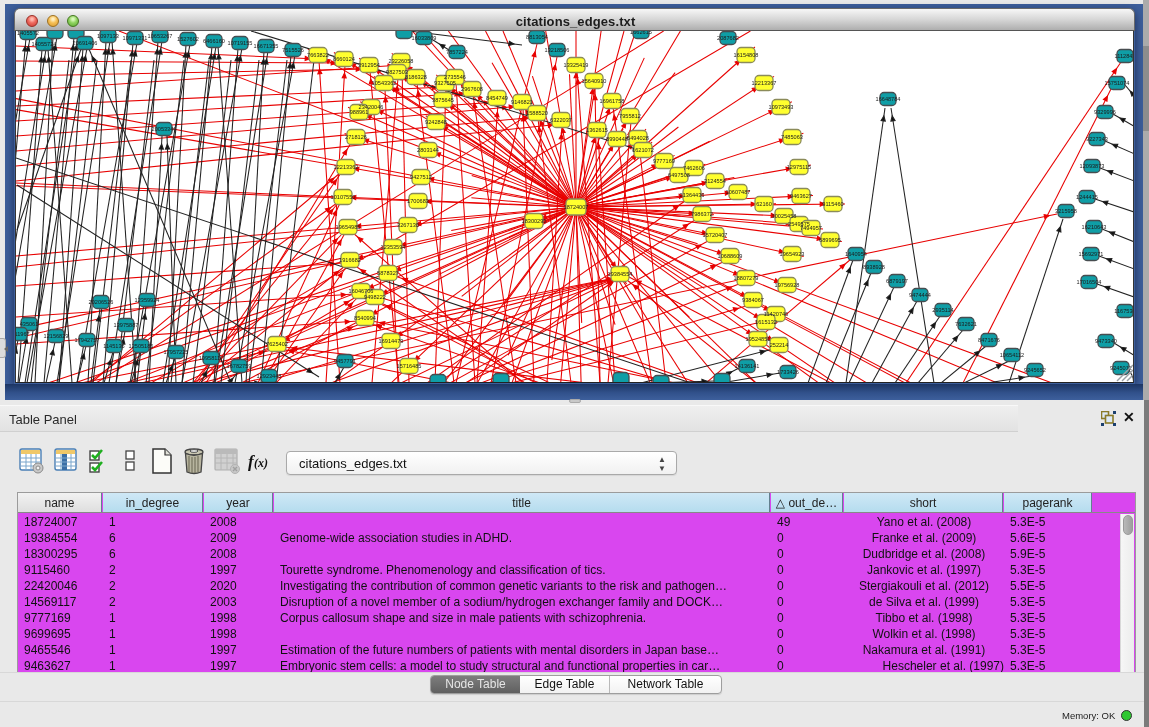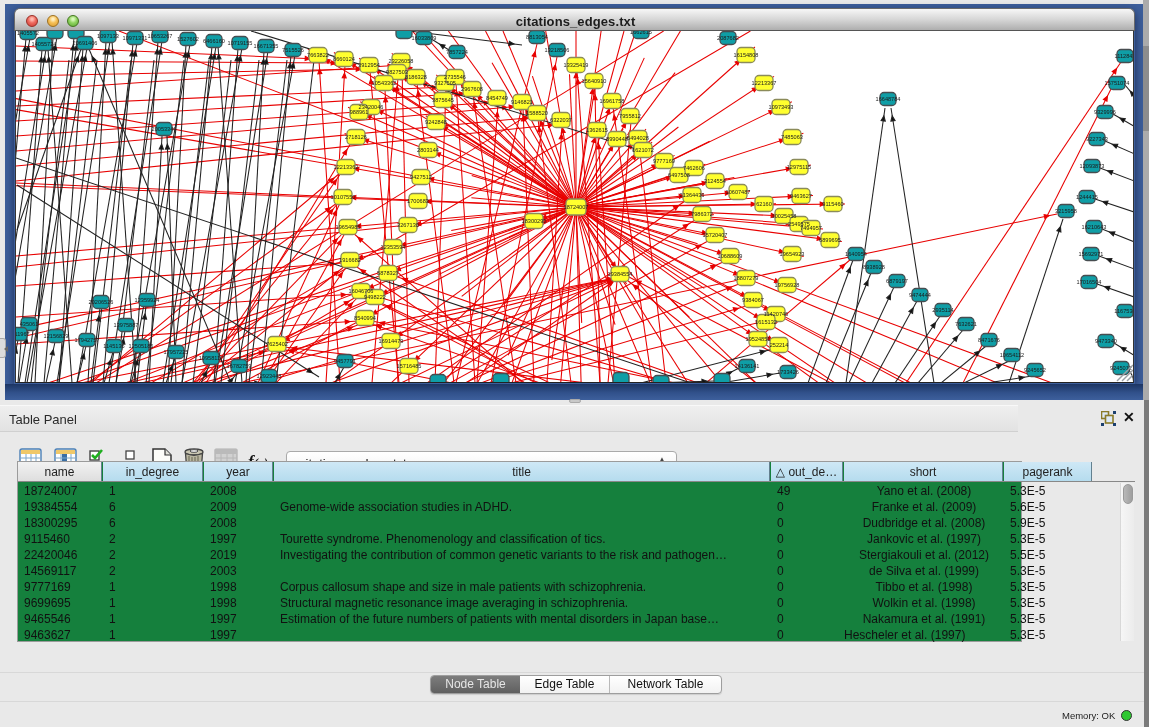--- a/index.html
+++ b/index.html
@@ -22,21 +22,21 @@
 #divider {position:absolute;left:0;top:400px;width:1149px;height:5px;background:#e9e9e9}
 #panelhead {position:absolute;left:0;top:405px;width:1018px;height:27px;
  background:linear-gradient(#efefef,#e2e2e2);border-top:1px solid #f8f8f8;border-bottom:1px solid #d0d0d0}
 #panelhead .t {position:absolute;left:9px;top:6px;font-size:13px;color:#2a2a2a}
 #floaticon {position:absolute;left:1101px;top:411px;width:15px;height:15px}
 #closex {position:absolute;left:1123px;top:409px;font-size:14px;font-weight:bold;color:#111}
 #combo {position:absolute;left:286px;top:451px;width:391px;height:24px;border:1px solid #a9a9a9;border-radius:4px;
  background:linear-gradient(#ffffff,#f1f1f1);box-shadow:0 1px 1px rgba(0,0,0,0.08)}
 #combo .txt {position:absolute;left:12px;top:4px;font-size:13px;color:#111}
 #combo .arr {position:absolute;right:10px;top:3px;font-size:8px;color:#444;line-height:9px}
-#tablebox {position:absolute;left:17px;top:461px;width:1005px;height:181px;background:#15803d;border:1px solid #9b9b9b}
+#tablebox {position:absolute;left:17px;top:492px;width:1119px;height:181px;background:#d946ef;border:1px solid #9b9b9b}
 #thead {position:absolute;left:0;top:0;width:1117px;height:20px;border-bottom:1px solid #888}
 .hcell {position:absolute;top:0;height:19px;border-right:1px solid #63808f;text-align:center;
  font-size:12px;color:#222;line-height:20px}
 .hblue {background:linear-gradient(#cfe8f6,#b5dcee)}
 .hgray {background:linear-gradient(#f2f2f2,#dedede)}
 #tbody {position:absolute;left:0;top:21px;width:1117px;height:160px;overflow:hidden}
 .trow {position:absolute;left:0;width:1117px;height:16px}
 .cell {position:absolute;top:0;height:16px;font-size:12px;color:#111;line-height:16px;white-space:nowrap;overflow:hidden}
 #vscroll {position:absolute;left:1102px;top:21px;width:14px;height:158px;background:linear-gradient(90deg,#f6f6f6,#ececec);border-left:1px solid #d8d8d8}
 #vthumb {position:absolute;left:1.5px;top:1px;width:10px;height:20px;border-radius:5px;background:linear-gradient(90deg,#b9b9b9,#9e9e9e);border:1px solid #999}
@@ -963,67 +963,68 @@
         <div class="cell" style="left:91px;width:91px">2</div>
         <div class="cell" style="left:192px;width:60px">1997</div>
         <div class="cell" style="left:262px;width:487px">Tourette syndrome. Phenomenology and classification of tics.</div>
         <div class="cell" style="left:759px;width:63px">0</div>
         <div class="cell" style="left:826px;width:160px;text-align:center">Jankovic et al. (1997)</div>
         <div class="cell" style="left:992px;width:79px">5.3E-5</div>
       </div>
       <div class="trow" style="top:64px">
         <div class="cell" style="left:6px;width:75px">22420046</div>
         <div class="cell" style="left:91px;width:91px">2</div>
-        <div class="cell" style="left:192px;width:60px">2019</div>
+        <div class="cell" style="left:192px;width:60px">2020</div>
         <div class="cell" style="left:262px;width:487px">Investigating the contribution of common genetic variants to the risk and pathogen…</div>
         <div class="cell" style="left:759px;width:63px">0</div>
         <div class="cell" style="left:826px;width:160px;text-align:center">Stergiakouli et al. (2012)</div>
         <div class="cell" style="left:992px;width:79px">5.5E-5</div>
       </div>
       <div class="trow" style="top:80px">
         <div class="cell" style="left:6px;width:75px">14569117</div>
         <div class="cell" style="left:91px;width:91px">2</div>
         <div class="cell" style="left:192px;width:60px">2003</div>
+        <div class="cell" style="left:262px;width:487px">Disruption of a novel member of a sodium/hydrogen exchanger family and DOCK…</div>
         <div class="cell" style="left:759px;width:63px">0</div>
         <div class="cell" style="left:826px;width:160px;text-align:center">de Silva et al. (1999)</div>
         <div class="cell" style="left:992px;width:79px">5.3E-5</div>
       </div>
       <div class="trow" style="top:96px">
         <div class="cell" style="left:6px;width:75px">9777169</div>
         <div class="cell" style="left:91px;width:91px">1</div>
         <div class="cell" style="left:192px;width:60px">1998</div>
         <div class="cell" style="left:262px;width:487px">Corpus callosum shape and size in male patients with schizophrenia.</div>
         <div class="cell" style="left:759px;width:63px">0</div>
         <div class="cell" style="left:826px;width:160px;text-align:center">Tibbo et al. (1998)</div>
         <div class="cell" style="left:992px;width:79px">5.3E-5</div>
       </div>
       <div class="trow" style="top:112px">
         <div class="cell" style="left:6px;width:75px">9699695</div>
         <div class="cell" style="left:91px;width:91px">1</div>
         <div class="cell" style="left:192px;width:60px">1998</div>
-        <div class="cell" style="left:262px;width:487px">Structural magnetic resonance image averaging in schizophrenia.</div>
         <div class="cell" style="left:759px;width:63px">0</div>
         <div class="cell" style="left:826px;width:160px;text-align:center">Wolkin et al. (1998)</div>
         <div class="cell" style="left:992px;width:79px">5.3E-5</div>
       </div>
       <div class="trow" style="top:128px">
         <div class="cell" style="left:6px;width:75px">9465546</div>
         <div class="cell" style="left:91px;width:91px">1</div>
         <div class="cell" style="left:192px;width:60px">1997</div>
         <div class="cell" style="left:262px;width:487px">Estimation of the future numbers of patients with mental disorders in Japan base…</div>
         <div class="cell" style="left:759px;width:63px">0</div>
         <div class="cell" style="left:826px;width:160px;text-align:center">Nakamura et al. (1991)</div>
         <div class="cell" style="left:992px;width:79px">5.3E-5</div>
       </div>
       <div class="trow" style="top:144px">
         <div class="cell" style="left:6px;width:75px">9463627</div>
         <div class="cell" style="left:91px;width:91px">1</div>
         <div class="cell" style="left:192px;width:60px">1997</div>
+        <div class="cell" style="left:262px;width:487px">Embryonic stem cells: a model to study structural and functional properties in car…</div>
         <div class="cell" style="left:759px;width:63px">0</div>
-        <div class="cell" style="left:826px;width:160px;text-align:left">Hescheler et al. (1997)</div>
+        <div class="cell" style="left:826px;width:160px;text-align:right">Hescheler et al. (1997)</div>
         <div class="cell" style="left:992px;width:79px">5.3E-5</div>
       </div>
     </div>
   <div id="vscroll">
       <div id="vthumb"></div>
     </div>
 </div>
 <div id="tabline1"></div>
 <div id="tabline2"></div>
 <div id="segctl">

